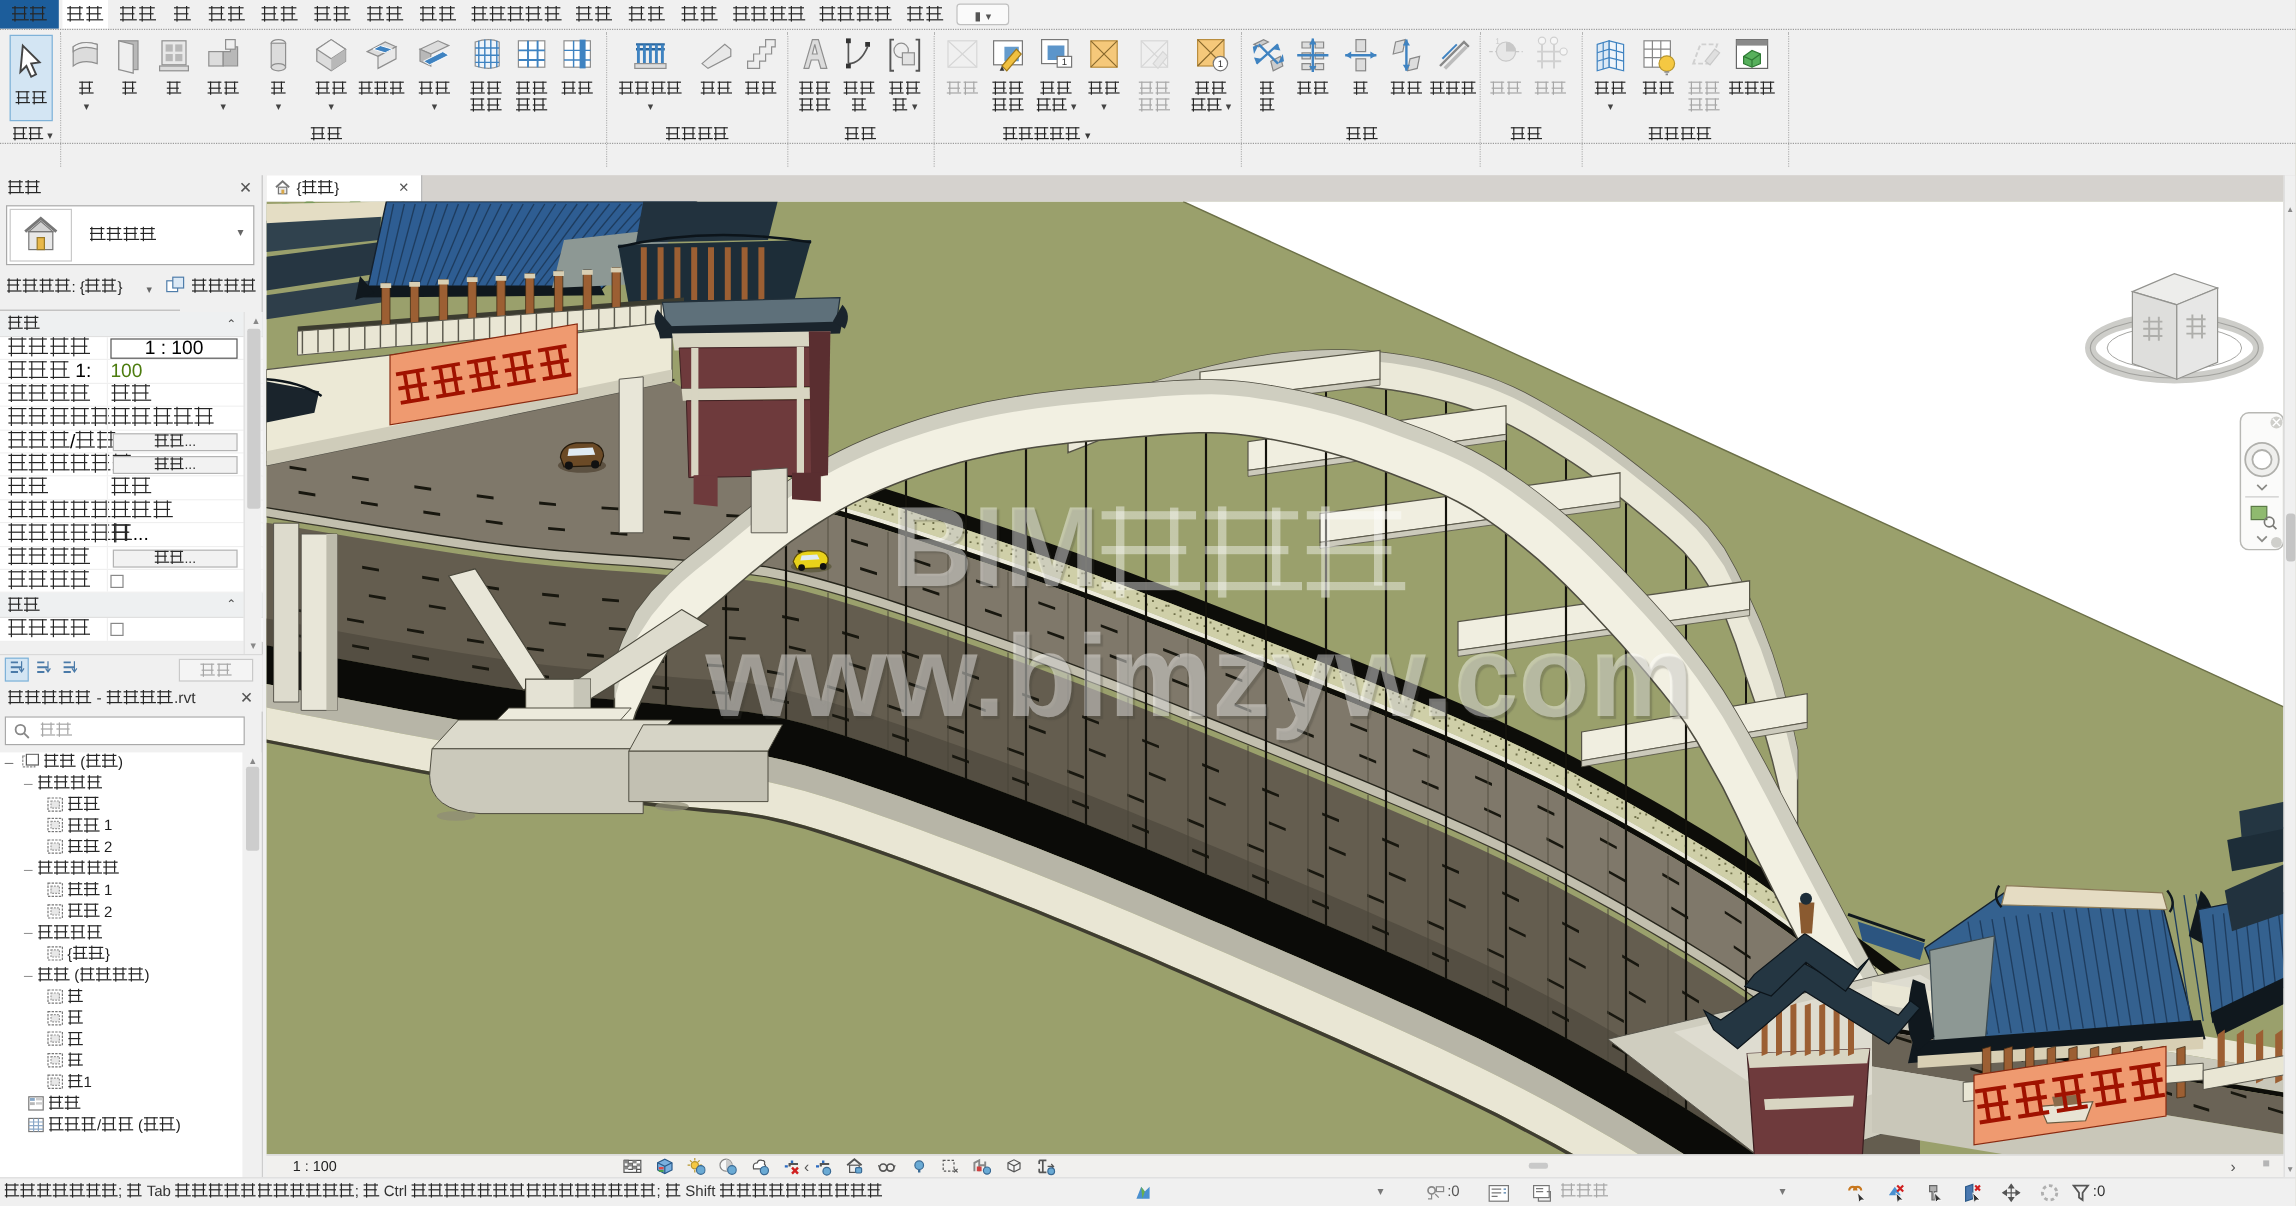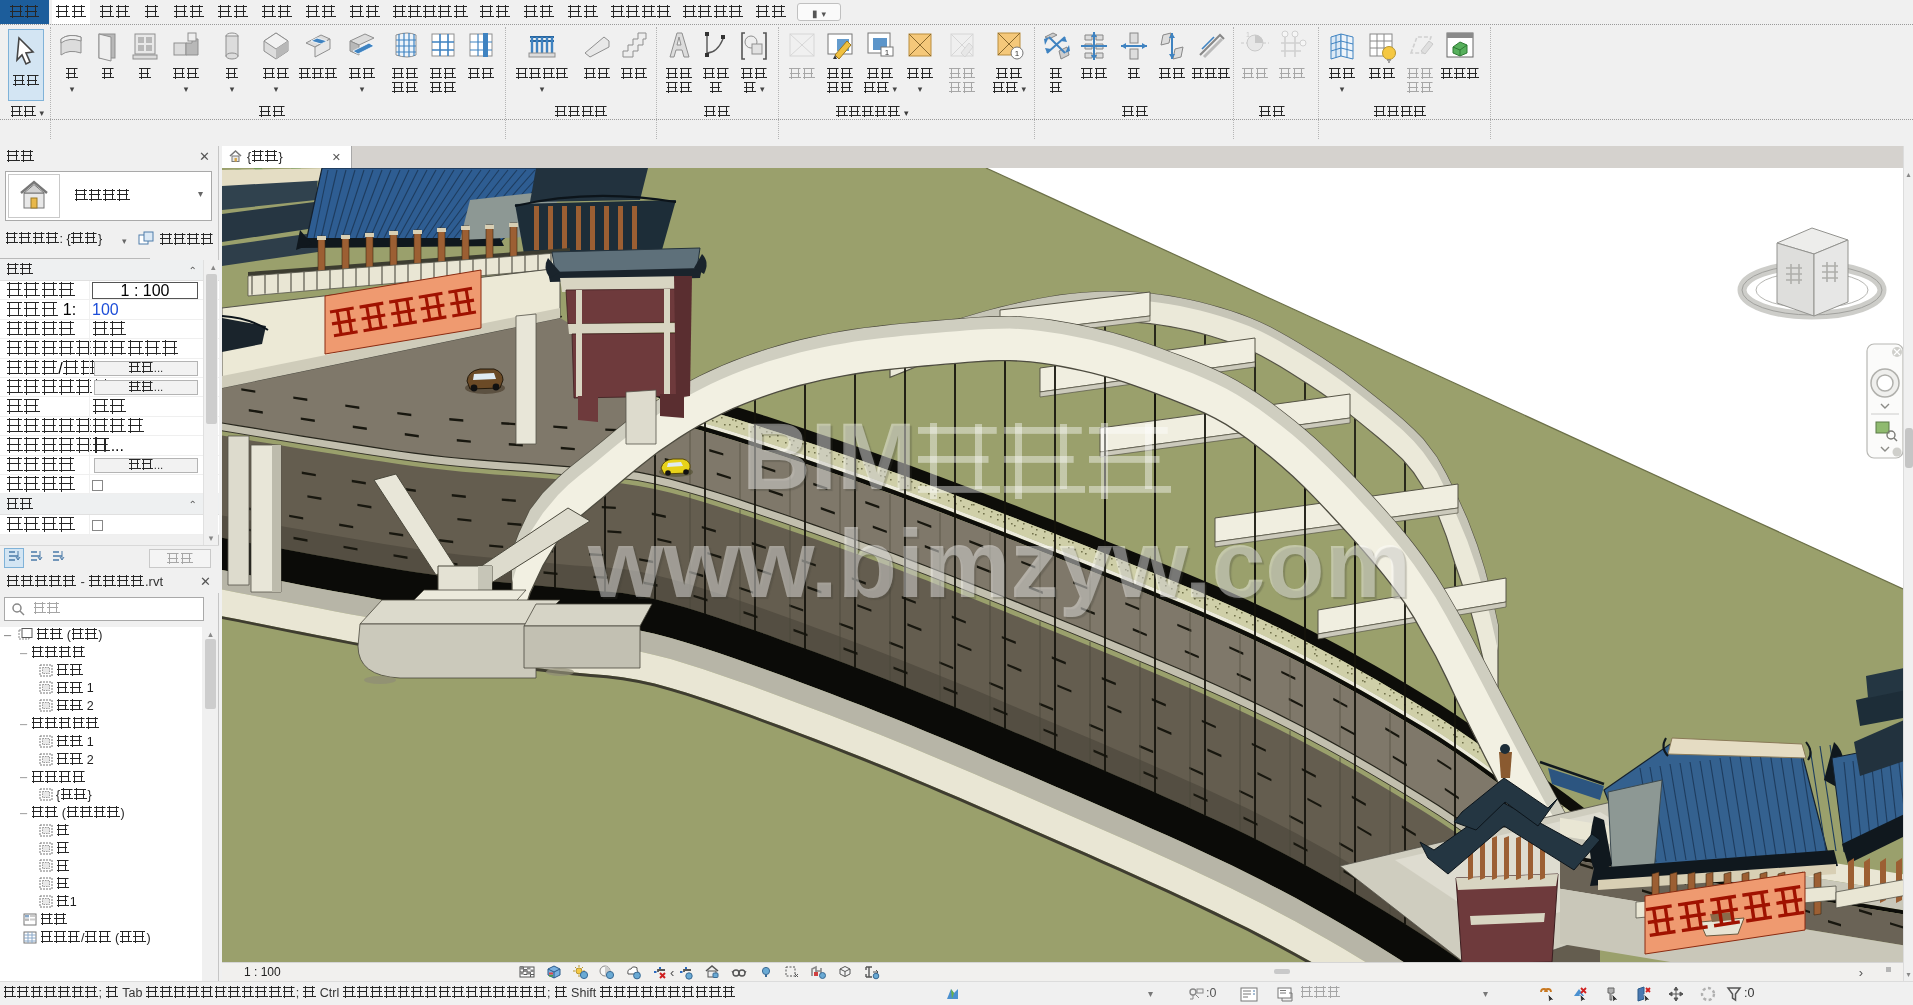--- a/index.html
+++ b/index.html
@@ -309,21 +309,21 @@
 <span style="font-size:12.5px;color:#222"><i class="g"></i><i class="g"></i><i class="g"></i><i class="g"></i></span></div>
     <div class="abs" style="left:0px;top:112px;width:150px;border-bottom:1px solid #b9b9b9"></div>
     <div class="abs" style="left:0;top:114px;width:219px">
       <div class="sect"><i class="g"></i><i class="g"></i><span style="position:absolute;right:22px;font-size:10px;color:#555">⌃</span></div>
       <div class="grow">
         <span class="gl"><i class="g"></i><i class="g"></i><i class="g"></i><i class="g"></i></span>
         <span class="gv" style="left:92px"><span style="display:inline-block;border:1px solid #555;width:106px;text-align:center;height:17px;line-height:16px;background:#fff">1 : 100</span></span>
       </div>
       <div class="grow">
         <span class="gl"><i class="g"></i><i class="g"></i><i class="g"></i> 1:</span>
-        <span class="gv" style="color:#1d4ed8">100</span>
+        <span class="gv" style="color:#4d7c0f">100</span>
       </div>
       <div class="grow">
         <span class="gl"><i class="g"></i><i class="g"></i><i class="g"></i><i class="g"></i></span>
         <span class="gv"><i class="g"></i><i class="g"></i></span>
       </div>
       <div class="grow">
         <span class="gl"><i class="g"></i><i class="g"></i><i class="g"></i><i class="g"></i><i class="g"></i></span>
         <span class="gv"><i class="g"></i><i class="g"></i><i class="g"></i><i class="g"></i><i class="g"></i></span>
       </div>
       <div class="grow">

